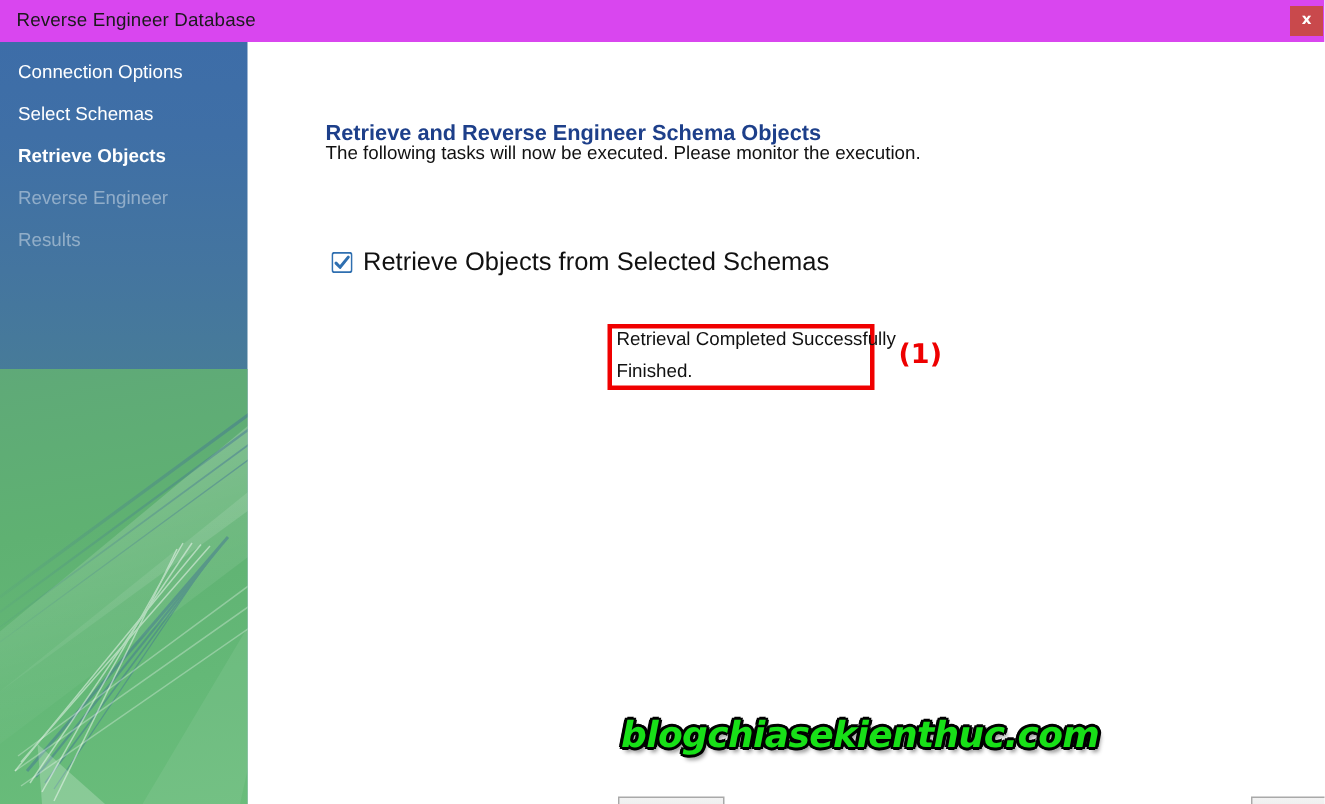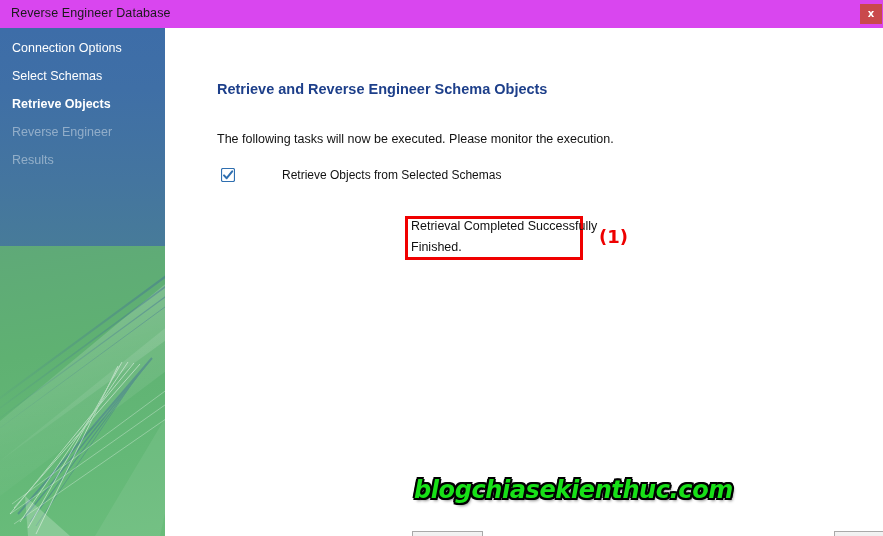--- a/index.html
+++ b/index.html
@@ -118,42 +118,40 @@
     white-space: nowrap;
     margin-top: 36px;
   }
 
   #intro-text {
     position: absolute;
     left: 18px; top: 66px;
     font-size: 12.5px;
     color: #111111;
     line-height: 17px;
-    margin-top: 37px;
   }
 
   #task-list {
     position: absolute;
     left: 22px; top: 135px;
   }
   .task-row {
     display: flex;
     align-items: center;
     height: 24px;
   }
   .task-row .cb {
     width: 14px; height: 14px;
     margin-right: 7px;
     flex: 0 0 auto;
   }
   .task-row .lbl {
-    font-size: 12px;
-    color: #111111;
-    white-space: nowrap;
-    margin-left: 40px;
+    font-size: 17px;
+    color: #111111;
+    white-space: nowrap;
   }
 
   
   #status-annotation {
     position: absolute;
     left: 206px; top: 188px;
     width: 178px; height: 44px;
     border: 3px solid #f00000;
     background: #ffffff;
   }

